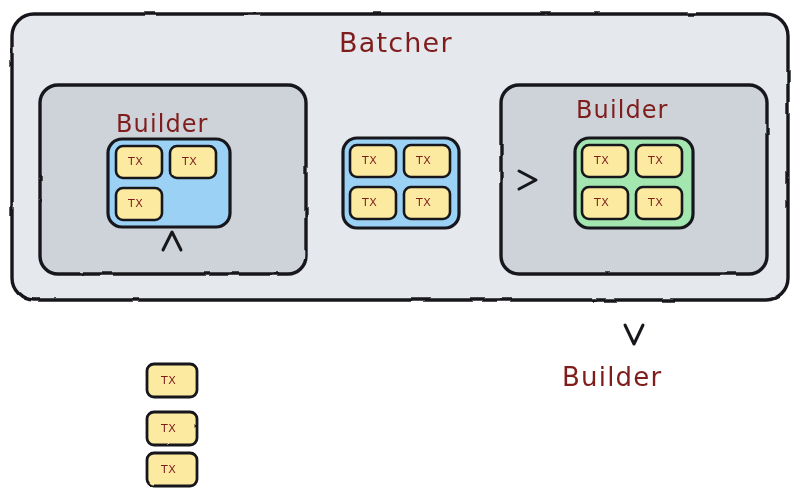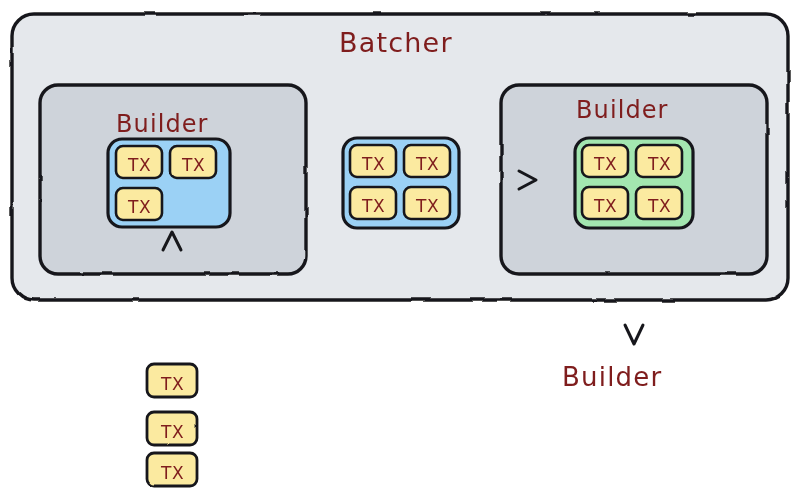--- a/index.html
+++ b/index.html
@@ -30,21 +30,21 @@
   }
   .lbl-big {
     font-size: 27px;
     letter-spacing: 1.2px;
   }
   .lbl-mid {
     font-size: 24px;
     letter-spacing: 1.1px;
   }
   .lbl-tx {
-    font-size: 17px;
+    font-size: 11px;
     letter-spacing: 0.6px;
     font-weight: 500;
   }
   .lbl-starknet {
     font-size: 26px;
     letter-spacing: 1.2px;
   }
 </style>
 </head>
 <body>

